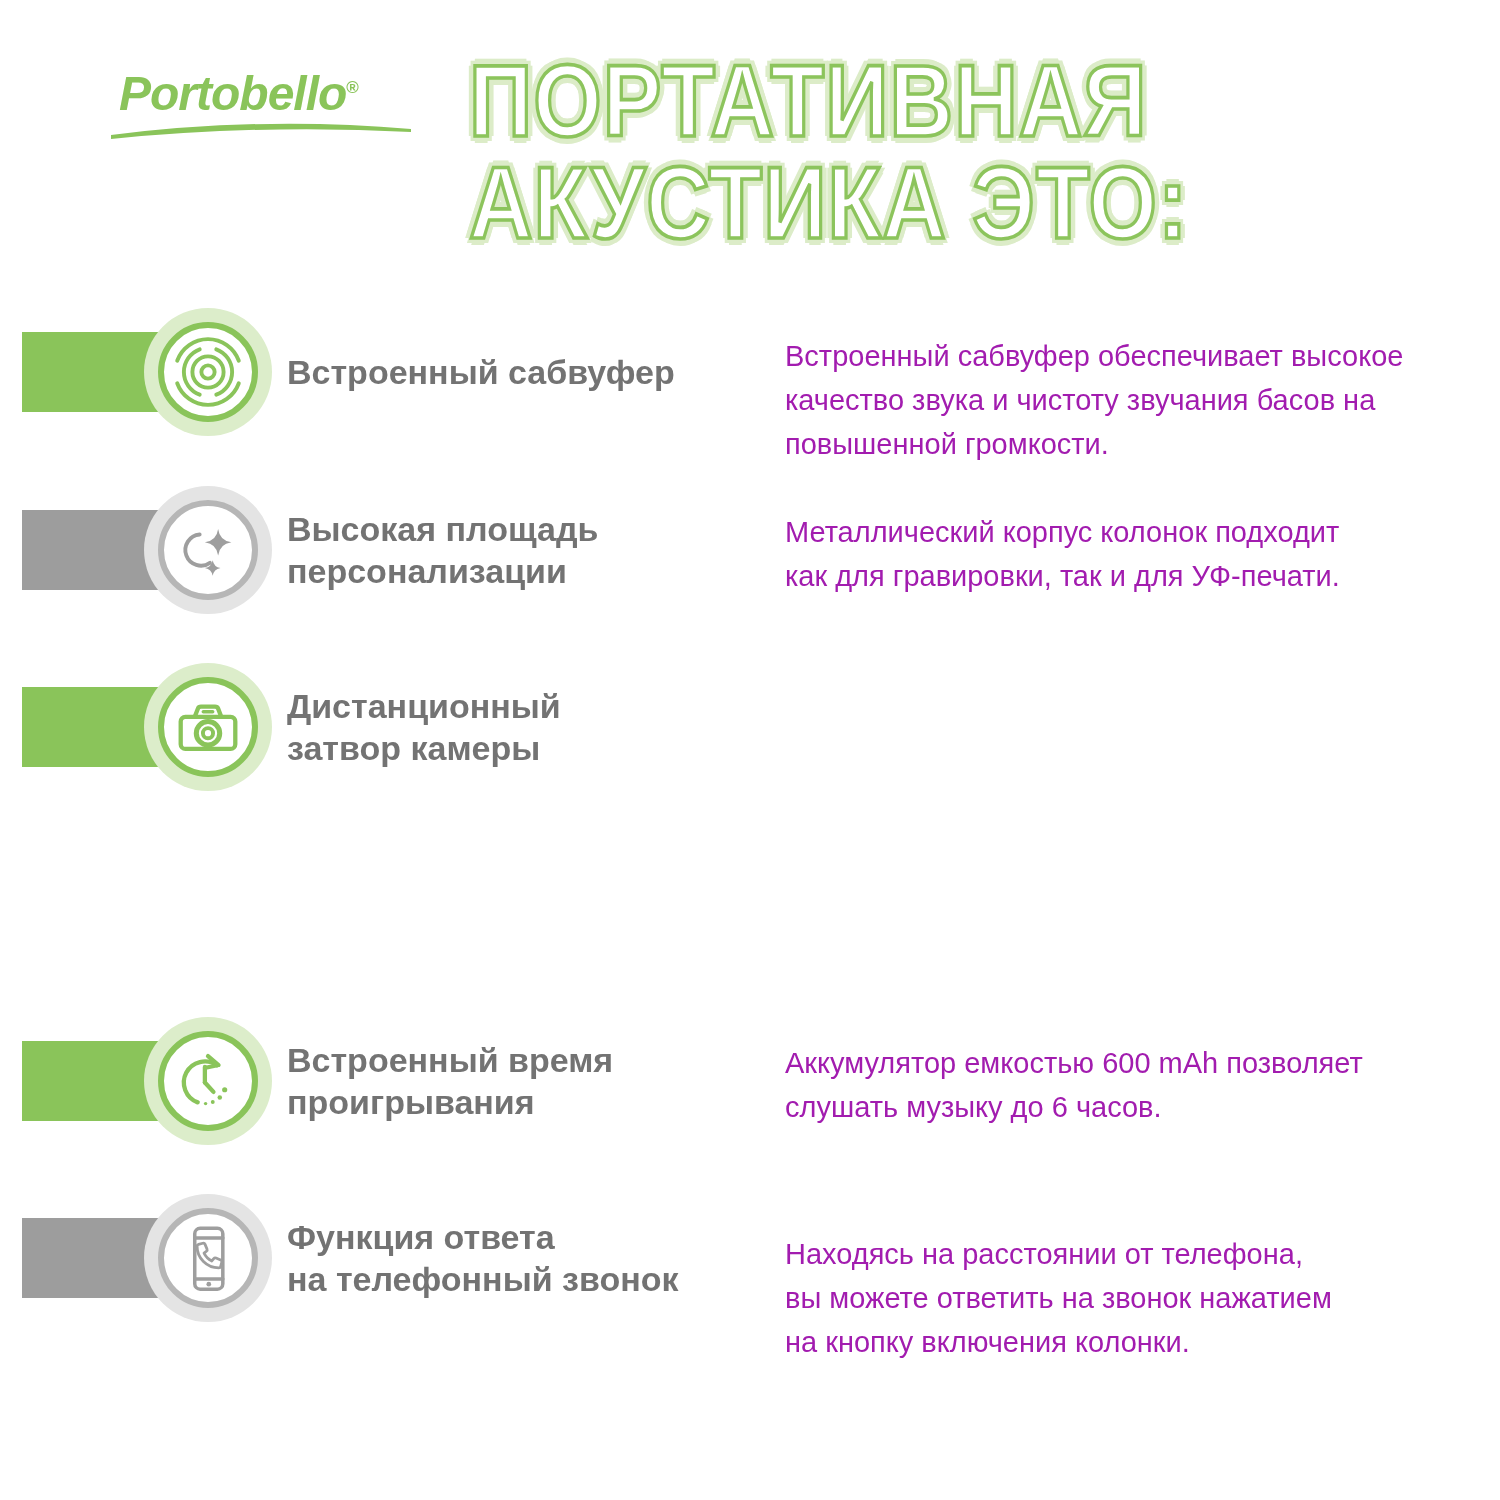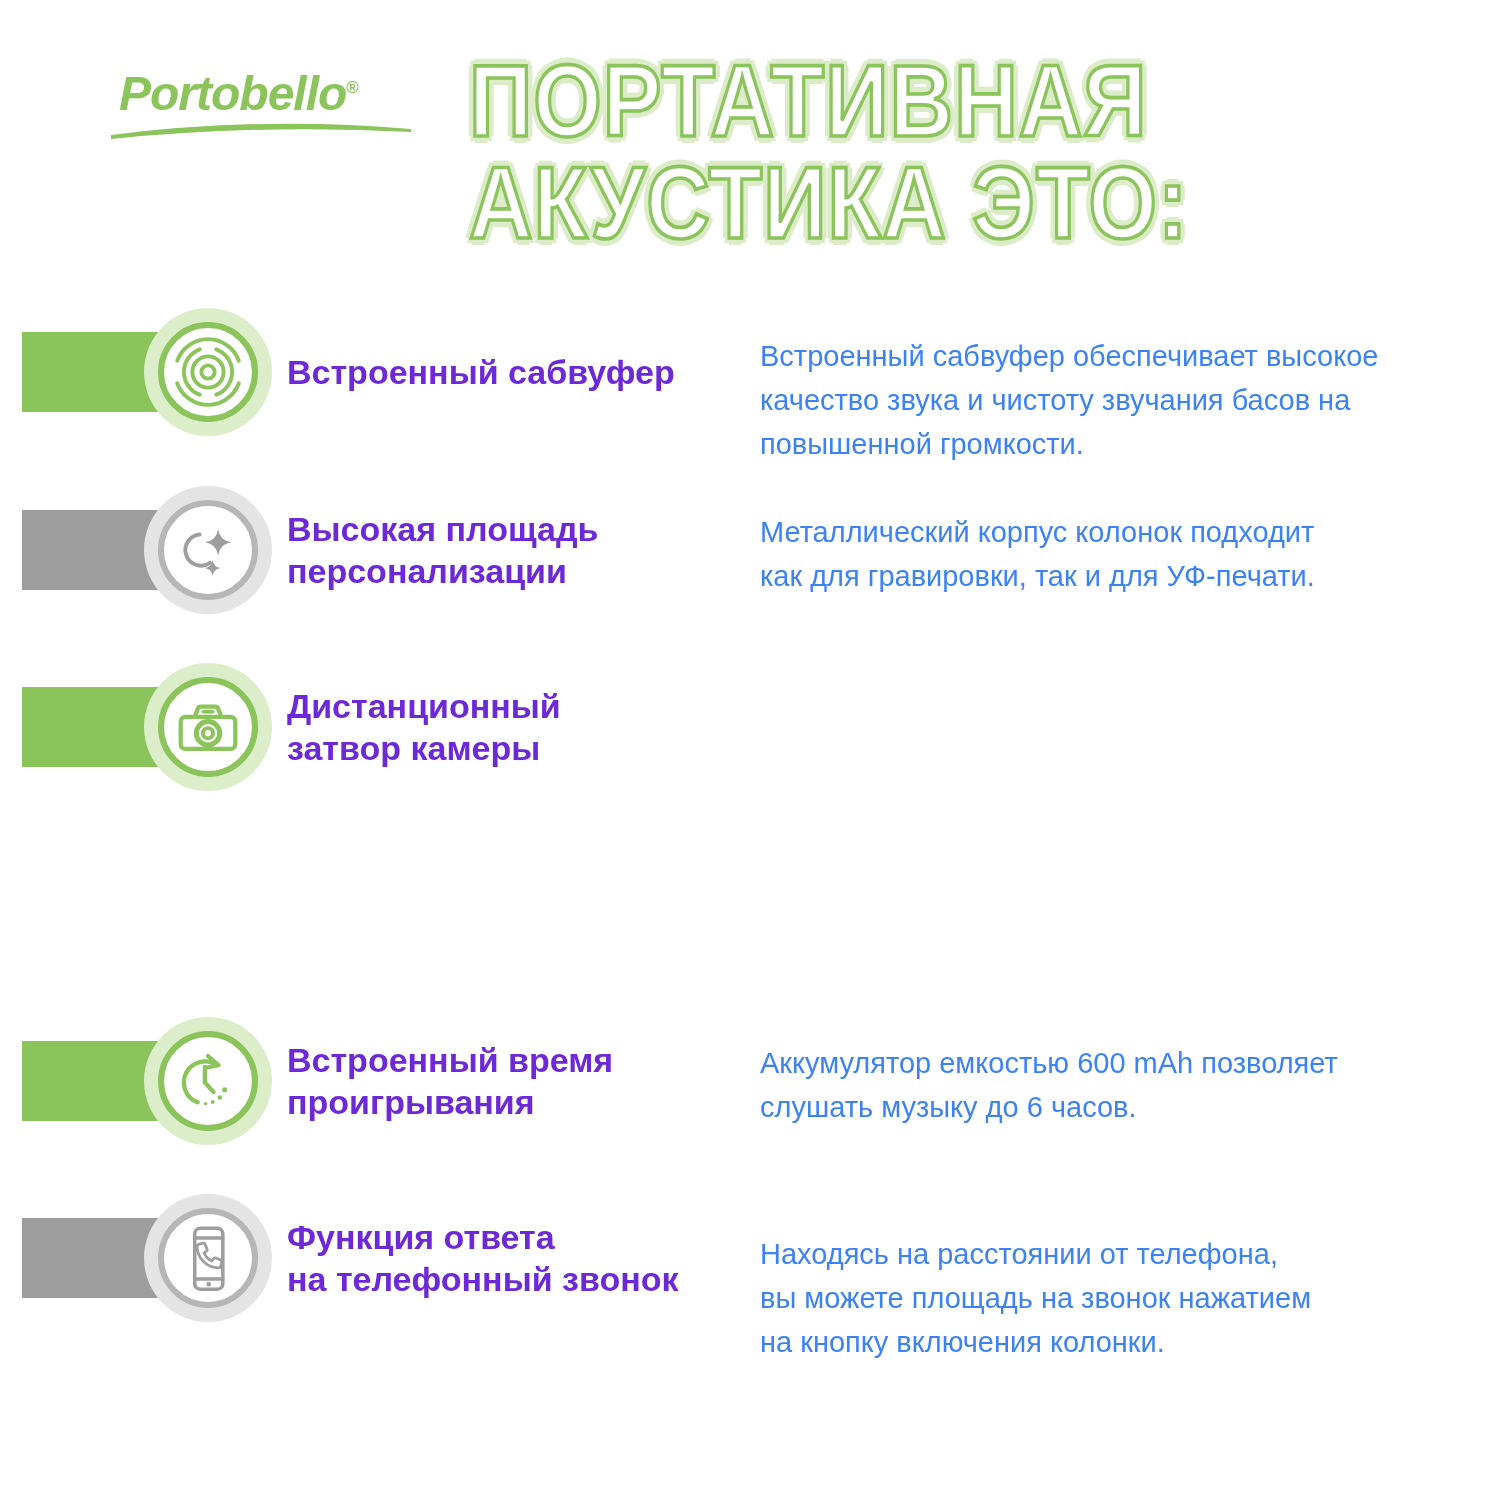--- a/index.html
+++ b/index.html
@@ -34,22 +34,22 @@
   .icon-badge{position:absolute;left:122px;top:-24px;width:128px;height:128px;border-radius:50%;
               display:flex;align-items:center;justify-content:center;}
   .feature-row.green .icon-badge{background:var(--green-halo);}
   .feature-row.gray  .icon-badge{background:var(--gray-halo);}
   .icon-circle{width:88px;height:88px;border-radius:50%;background:#fff;display:flex;align-items:center;justify-content:center;}
   .feature-row.green .icon-circle{border:6px solid var(--green); color:var(--green);}
   .feature-row.gray  .icon-circle{border:6px solid var(--gray-ring); color:var(--gray-glyph);}
   .icon-circle svg{width:78px;height:78px;display:block;}
 
   .feature-title{position:absolute;left:265px;top:40px;transform:translateY(-50%);
-    font-size:34px;line-height:42px;font-weight:bold;color:#6d28d9;white-space:pre-line;}
-  .feature-desc{position:absolute;left:738px;font-size:29px;line-height:44px;color:#3b82f6;white-space:pre-line;}
+    font-size:34px;line-height:42px;font-weight:bold;color:#737373;white-space:pre-line;}
+  .feature-desc{position:absolute;left:763px;font-size:29px;line-height:44px;color:#a21caf;white-space:pre-line;}
 </style>
 </head>
 <body>
 
 <div class="canvas">
 
   <div class="logo">
     <div class="logo-text"><span>Portobello</span><span class="logo-reg">®</span></div>
     <svg class="logo-swoosh" viewBox="0 0 304 24">
       <path d="M2 15 Q152 -4 302 9 L302 12 Q152 4 2 19 Z" fill="var(--green)"></path>
@@ -149,17 +149,17 @@
           <circle cx="51" cy="83.5" r="3" fill="currentColor" stroke="none"></circle>
           <g transform="translate(36,31) scale(0.062)">
             <path d="M164.9 24.6c-7.7-18.6-28-28.5-47.4-23.2l-88 24C12.1 30.2 0 46 0 64C0 311.4 200.6 512 448 512c18 0 33.8-12.1 38.6-29.5l24-88c5.3-19.4-4.6-39.7-23.2-47.4l-96-40c-16.3-6.8-35.2-2.1-46.3 11.6L304.7 368C234.3 334.7 177.3 277.7 144 207.3L193.3 167c13.7-11.2 18.4-30 11.6-46.3l-40-96z" stroke-width="58"></path>
           </g>
         </svg>
       </div>
     </div>
     <div class="feature-title">Функция ответа
 на телефонный звонок</div>
     <div class="feature-desc" style="top:14px">Находясь на расстоянии от телефона,
-вы можете площадь на звонок нажатием
+вы можете ответить на звонок нажатием
 на кнопку включения колонки.</div>
   </div>
 
 </div>
 
 </body></html>

